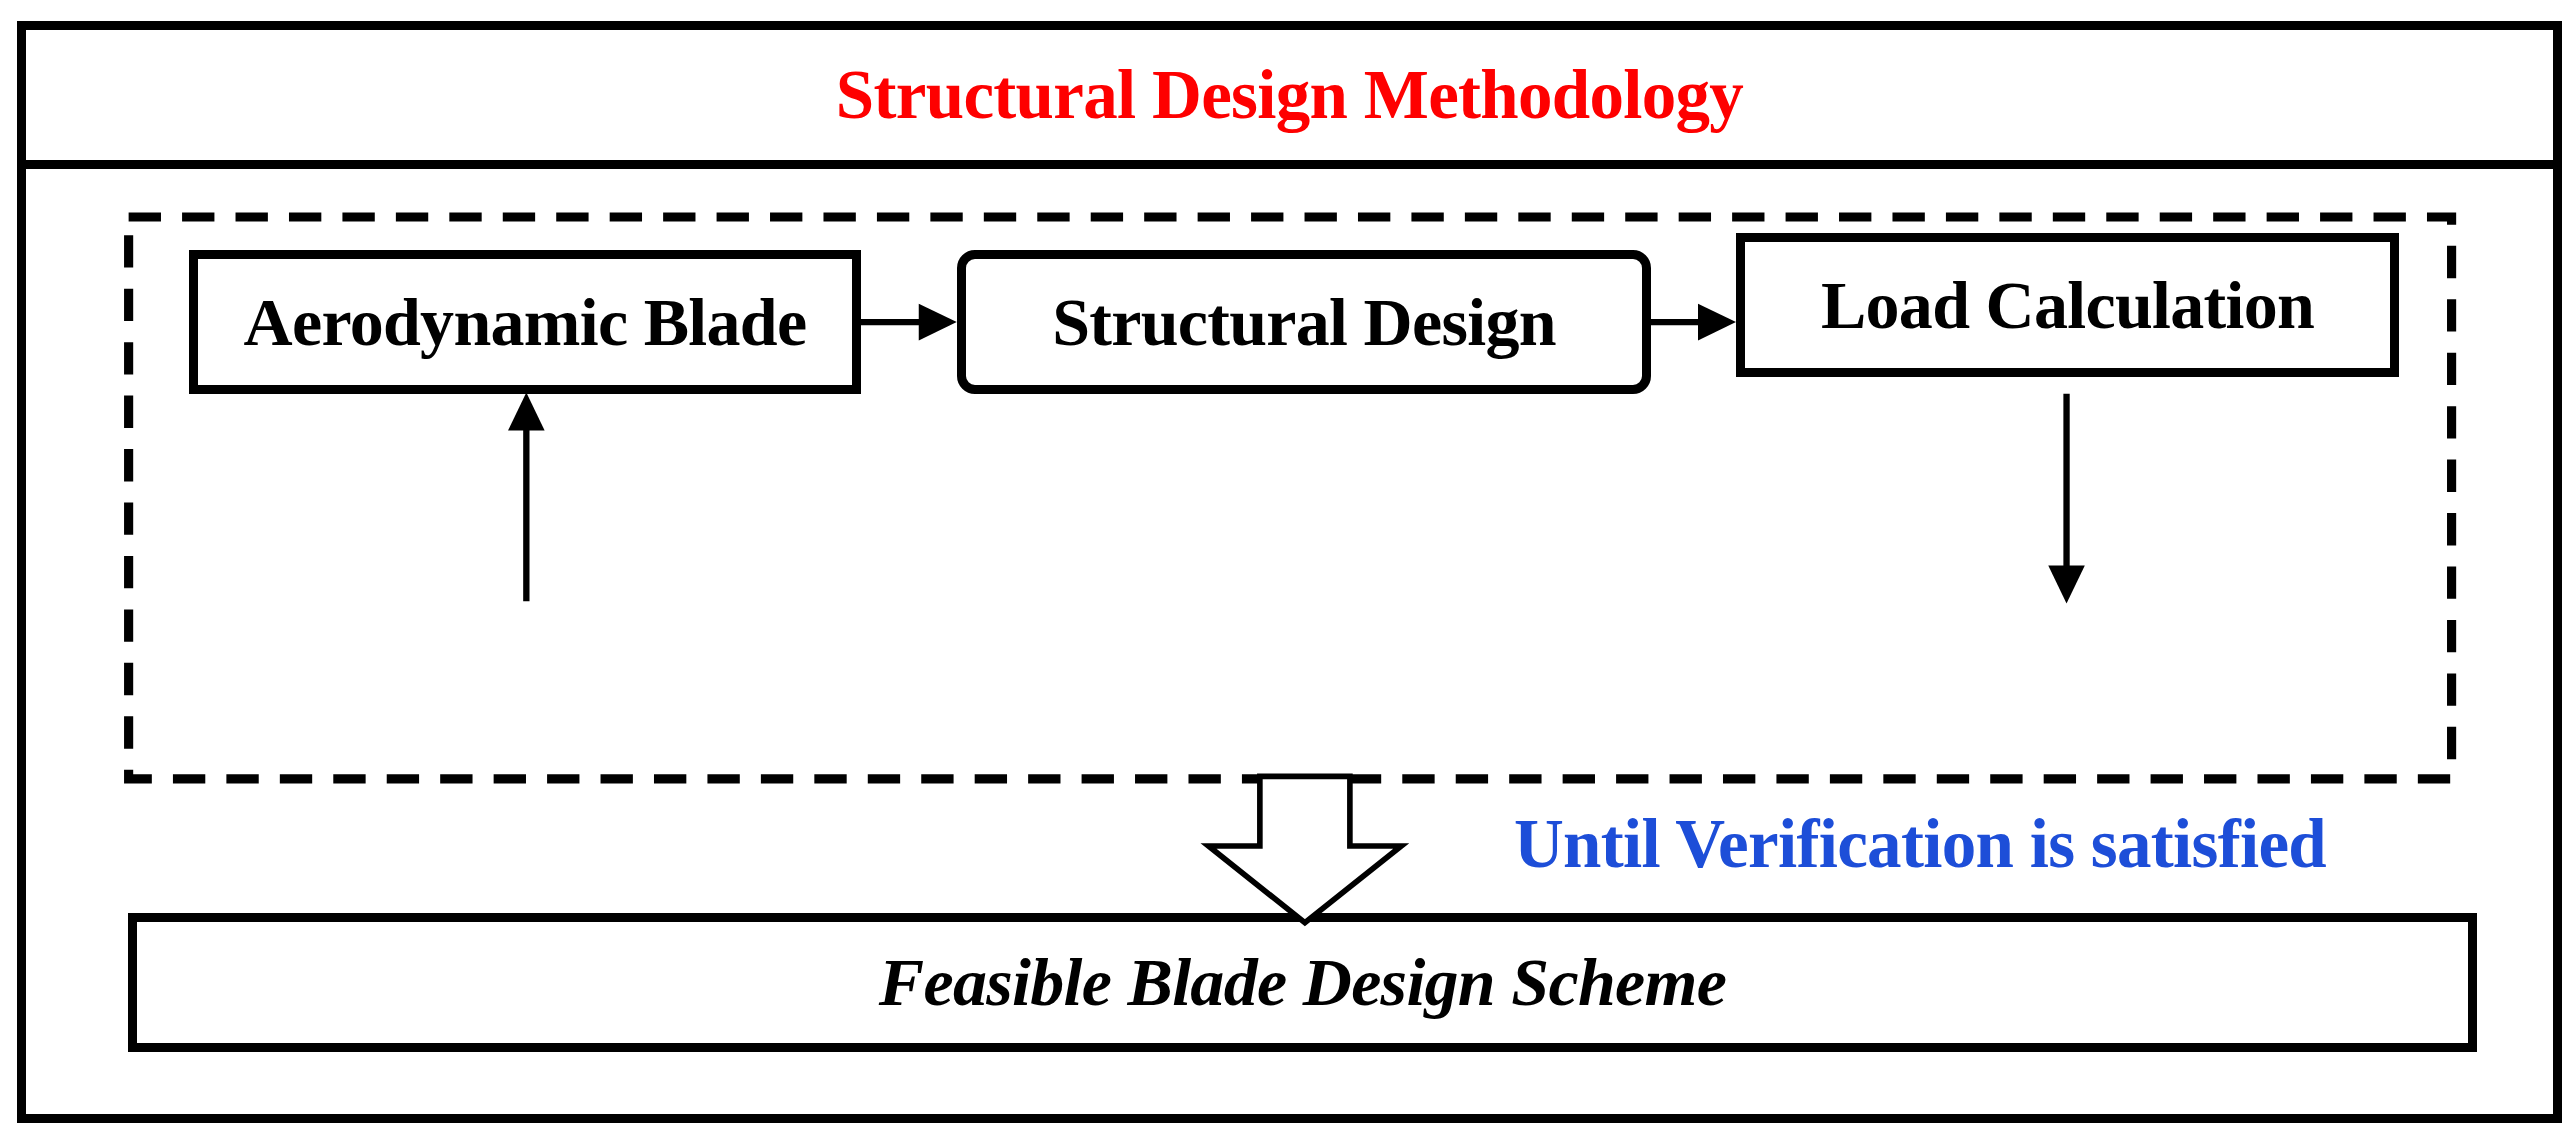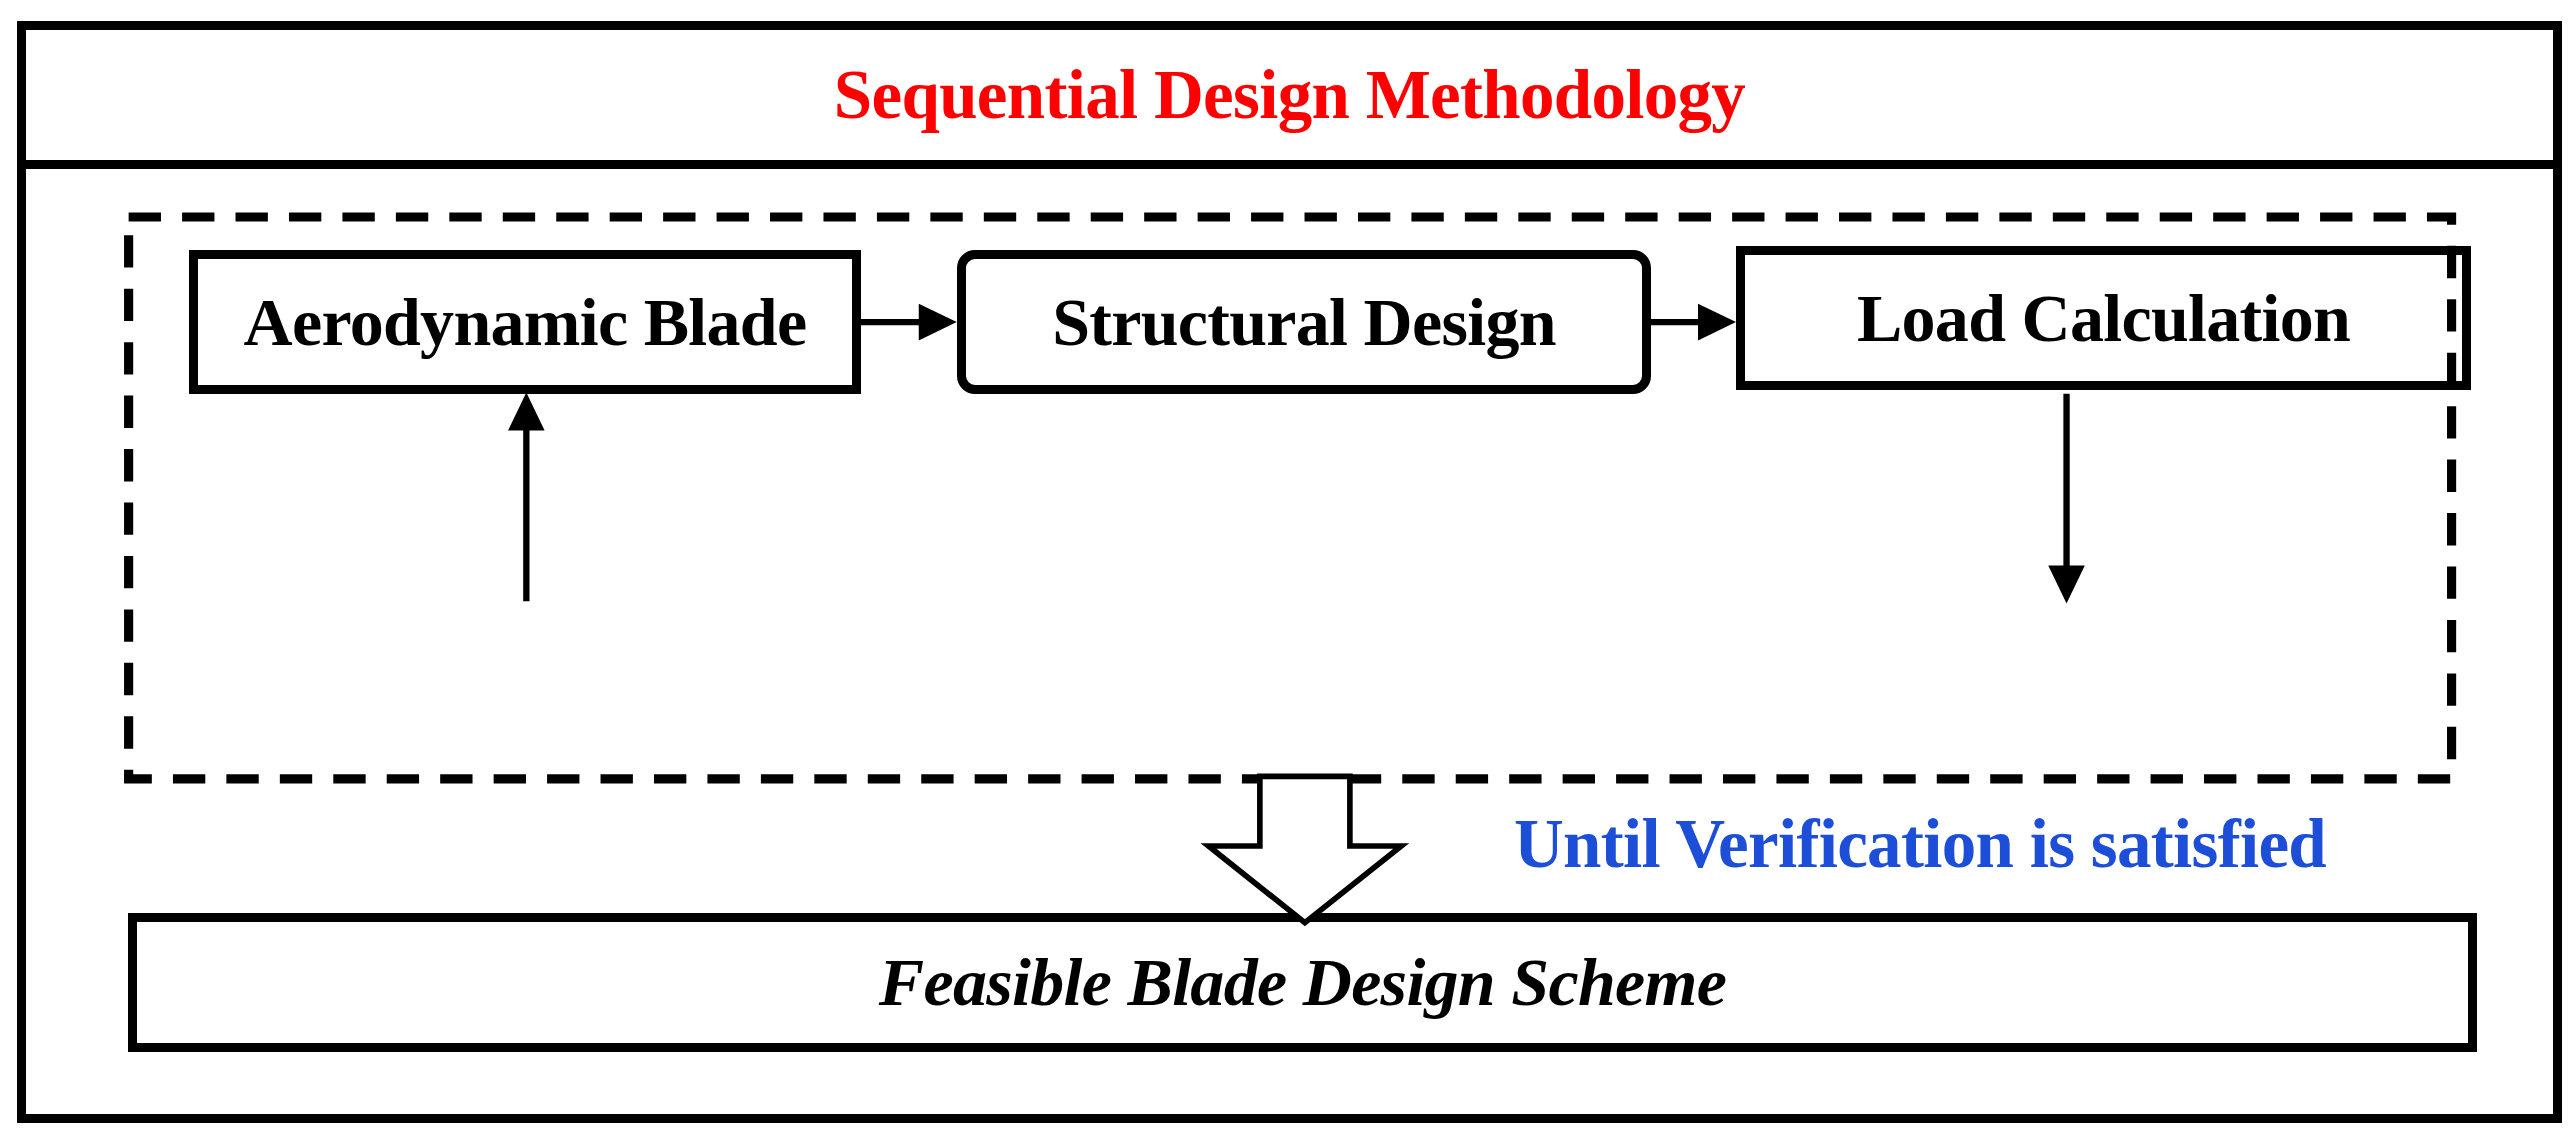--- a/index.html
+++ b/index.html
@@ -62,21 +62,21 @@
     display: flex;
     align-items: center;
     justify-content: center;
     font-size: 68px;
     white-space: nowrap;
     z-index: 2;
     letter-spacing: -0.7px;
   }
   .box-aero   { left: 189px;  top: 250px;  width: 672px;  height: 144px; }
   .box-struct { left: 957px; top: 250px;  width: 694px;  height: 144px; border-radius: 18px; }
-  .box-load   { left: 1736px; top: 246px;  width: 735px;  height: 144px; }
+  .box-load   { left: 1736px; top: 233px;  width: 663px;  height: 144px; }
   .box-srv    { left: 184px;  top: 601px;  width: 2211px; height: 144px; }
   .box-feas   { left: 128px;  top: 913px; width: 2349px; height: 139px; font-style: italic; }
   .red-note {
     position: absolute;
     left: 1459px;
     top: 791px;
     width: 922px;
     height: 106px;
     display: flex;
     align-items: center;
@@ -88,21 +88,21 @@
     letter-spacing: -0.7px;
   }
 </style>
 </head>
 <body>
 
 <div class="canvas">
 
   <div class="outer-frame">
     <div class="title-bar">
-      <span class="title-text">Sequential Design Methodology</span>
+      <span class="title-text">Structural Design Methodology</span>
     </div>
   </div>
 
   <div class="pbox box-aero">
     <span>Aerodynamic Blade</span>
   </div>
   <div class="pbox box-struct">
     <span>Structural Design</span>
   </div>
   <div class="pbox box-load">

